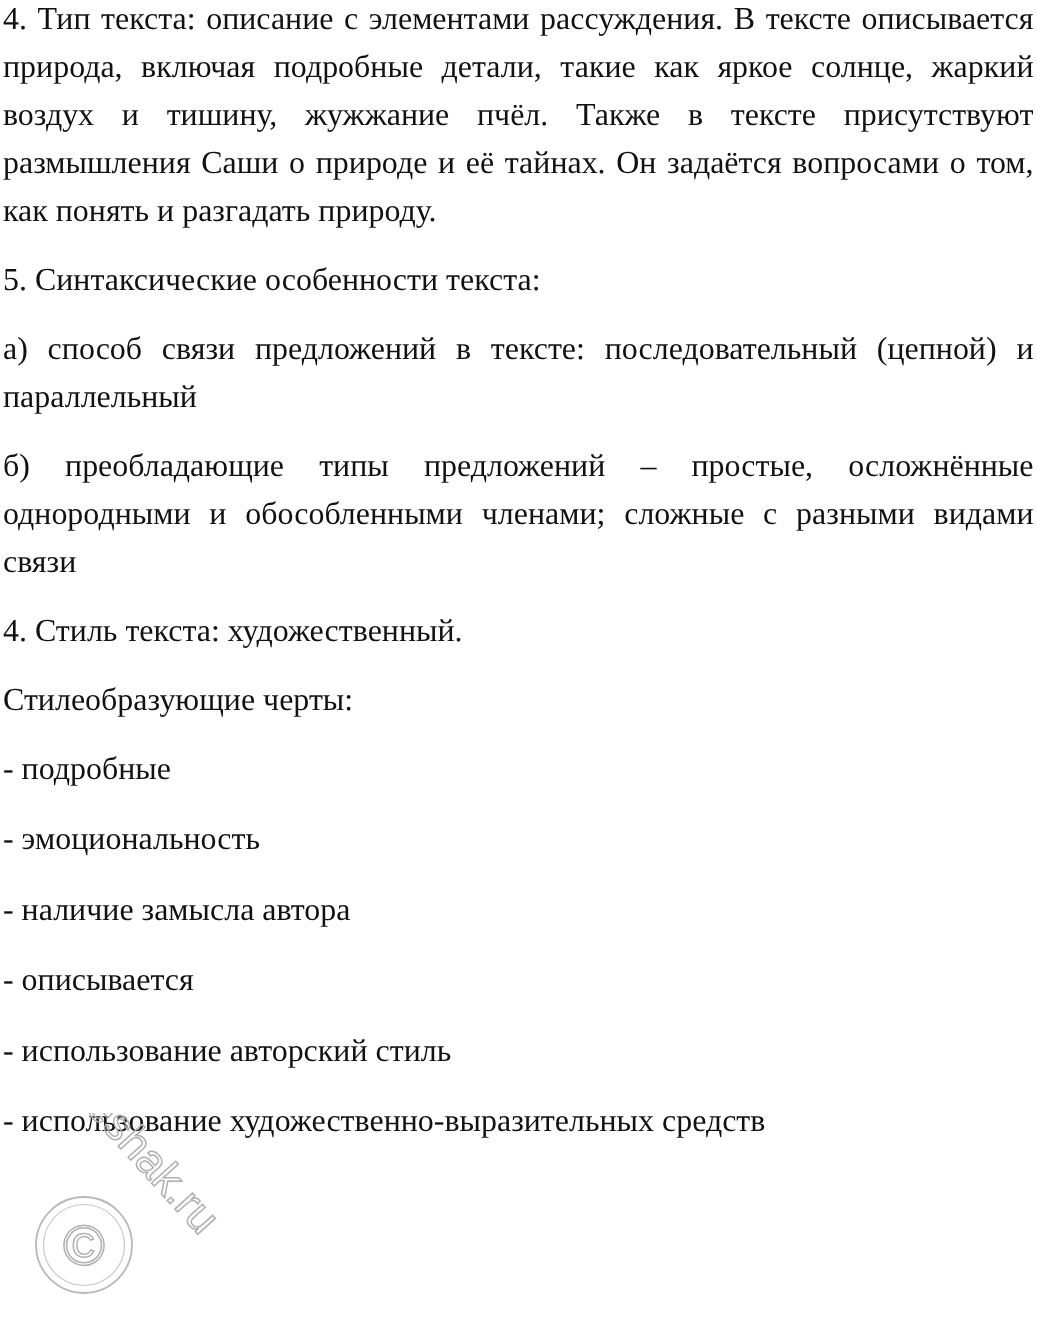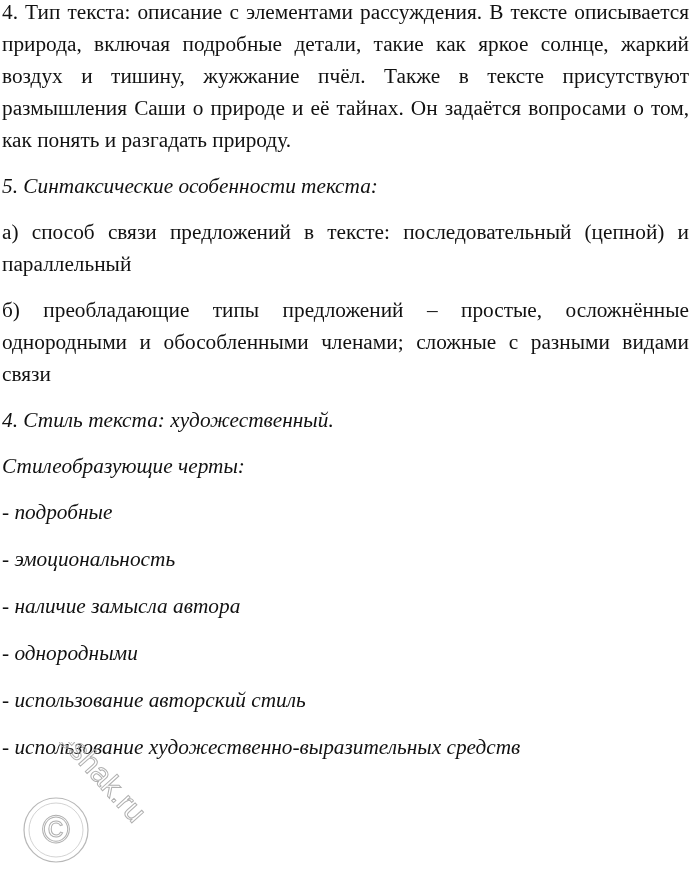--- a/index.html
+++ b/index.html
@@ -20,21 +20,21 @@
       position: absolute;
       left: 2px;
       top: -4px;
       width: 687px;
     }
     p {
       margin: 0 0 14px 0;
       line-height: 32px;
       text-align: justify;
     }
-    p.left { text-align: left; font-style: italic; }
+    p.left { text-align: left; }
     .list p {
       margin: 0 0 15px 0;
     }
     .watermark {
       position: absolute;
       left: 8px;
       top: 742px;
       width: 150px;
       height: 150px;
       pointer-events: none;
@@ -50,21 +50,21 @@
   <p>а) способ связи предложений в тексте: последовательный (цепной) и параллельный</p>
   <p>б) преобладающие типы предложений – простые, осложнённые однородными и обособленными членами; сложные с разными видами связи</p>
 
   <p class="left">4. Стиль текста: художественный.</p>
   <p class="left">Стилеобразующие черты:</p>
 
   <div class="list">
     <p class="left">- подробные</p>
     <p class="left">- эмоциональность</p>
     <p class="left">- наличие замысла автора</p>
-    <p class="left">- однородными</p>
+    <p class="left">- описывается</p>
     <p class="left">- использование авторский стиль</p>
     <p class="left">- использование художественно-выразительных средств</p>
   </div>
 </div>
 
 <div class="watermark">
   <svg width="150" height="150" viewBox="0 0 150 150">
     <circle cx="48" cy="88" r="32" fill="none" stroke="#b8b8b8" stroke-width="1.2"></circle>
     <circle cx="48" cy="88" r="27" fill="none" stroke="#c8c8c8" stroke-width="0.8"></circle>
     <text x="48" y="101" text-anchor="middle" font-family="Liberation Sans, sans-serif" font-size="38" fill="none" stroke="#b0b0b0" stroke-width="1">©</text>

